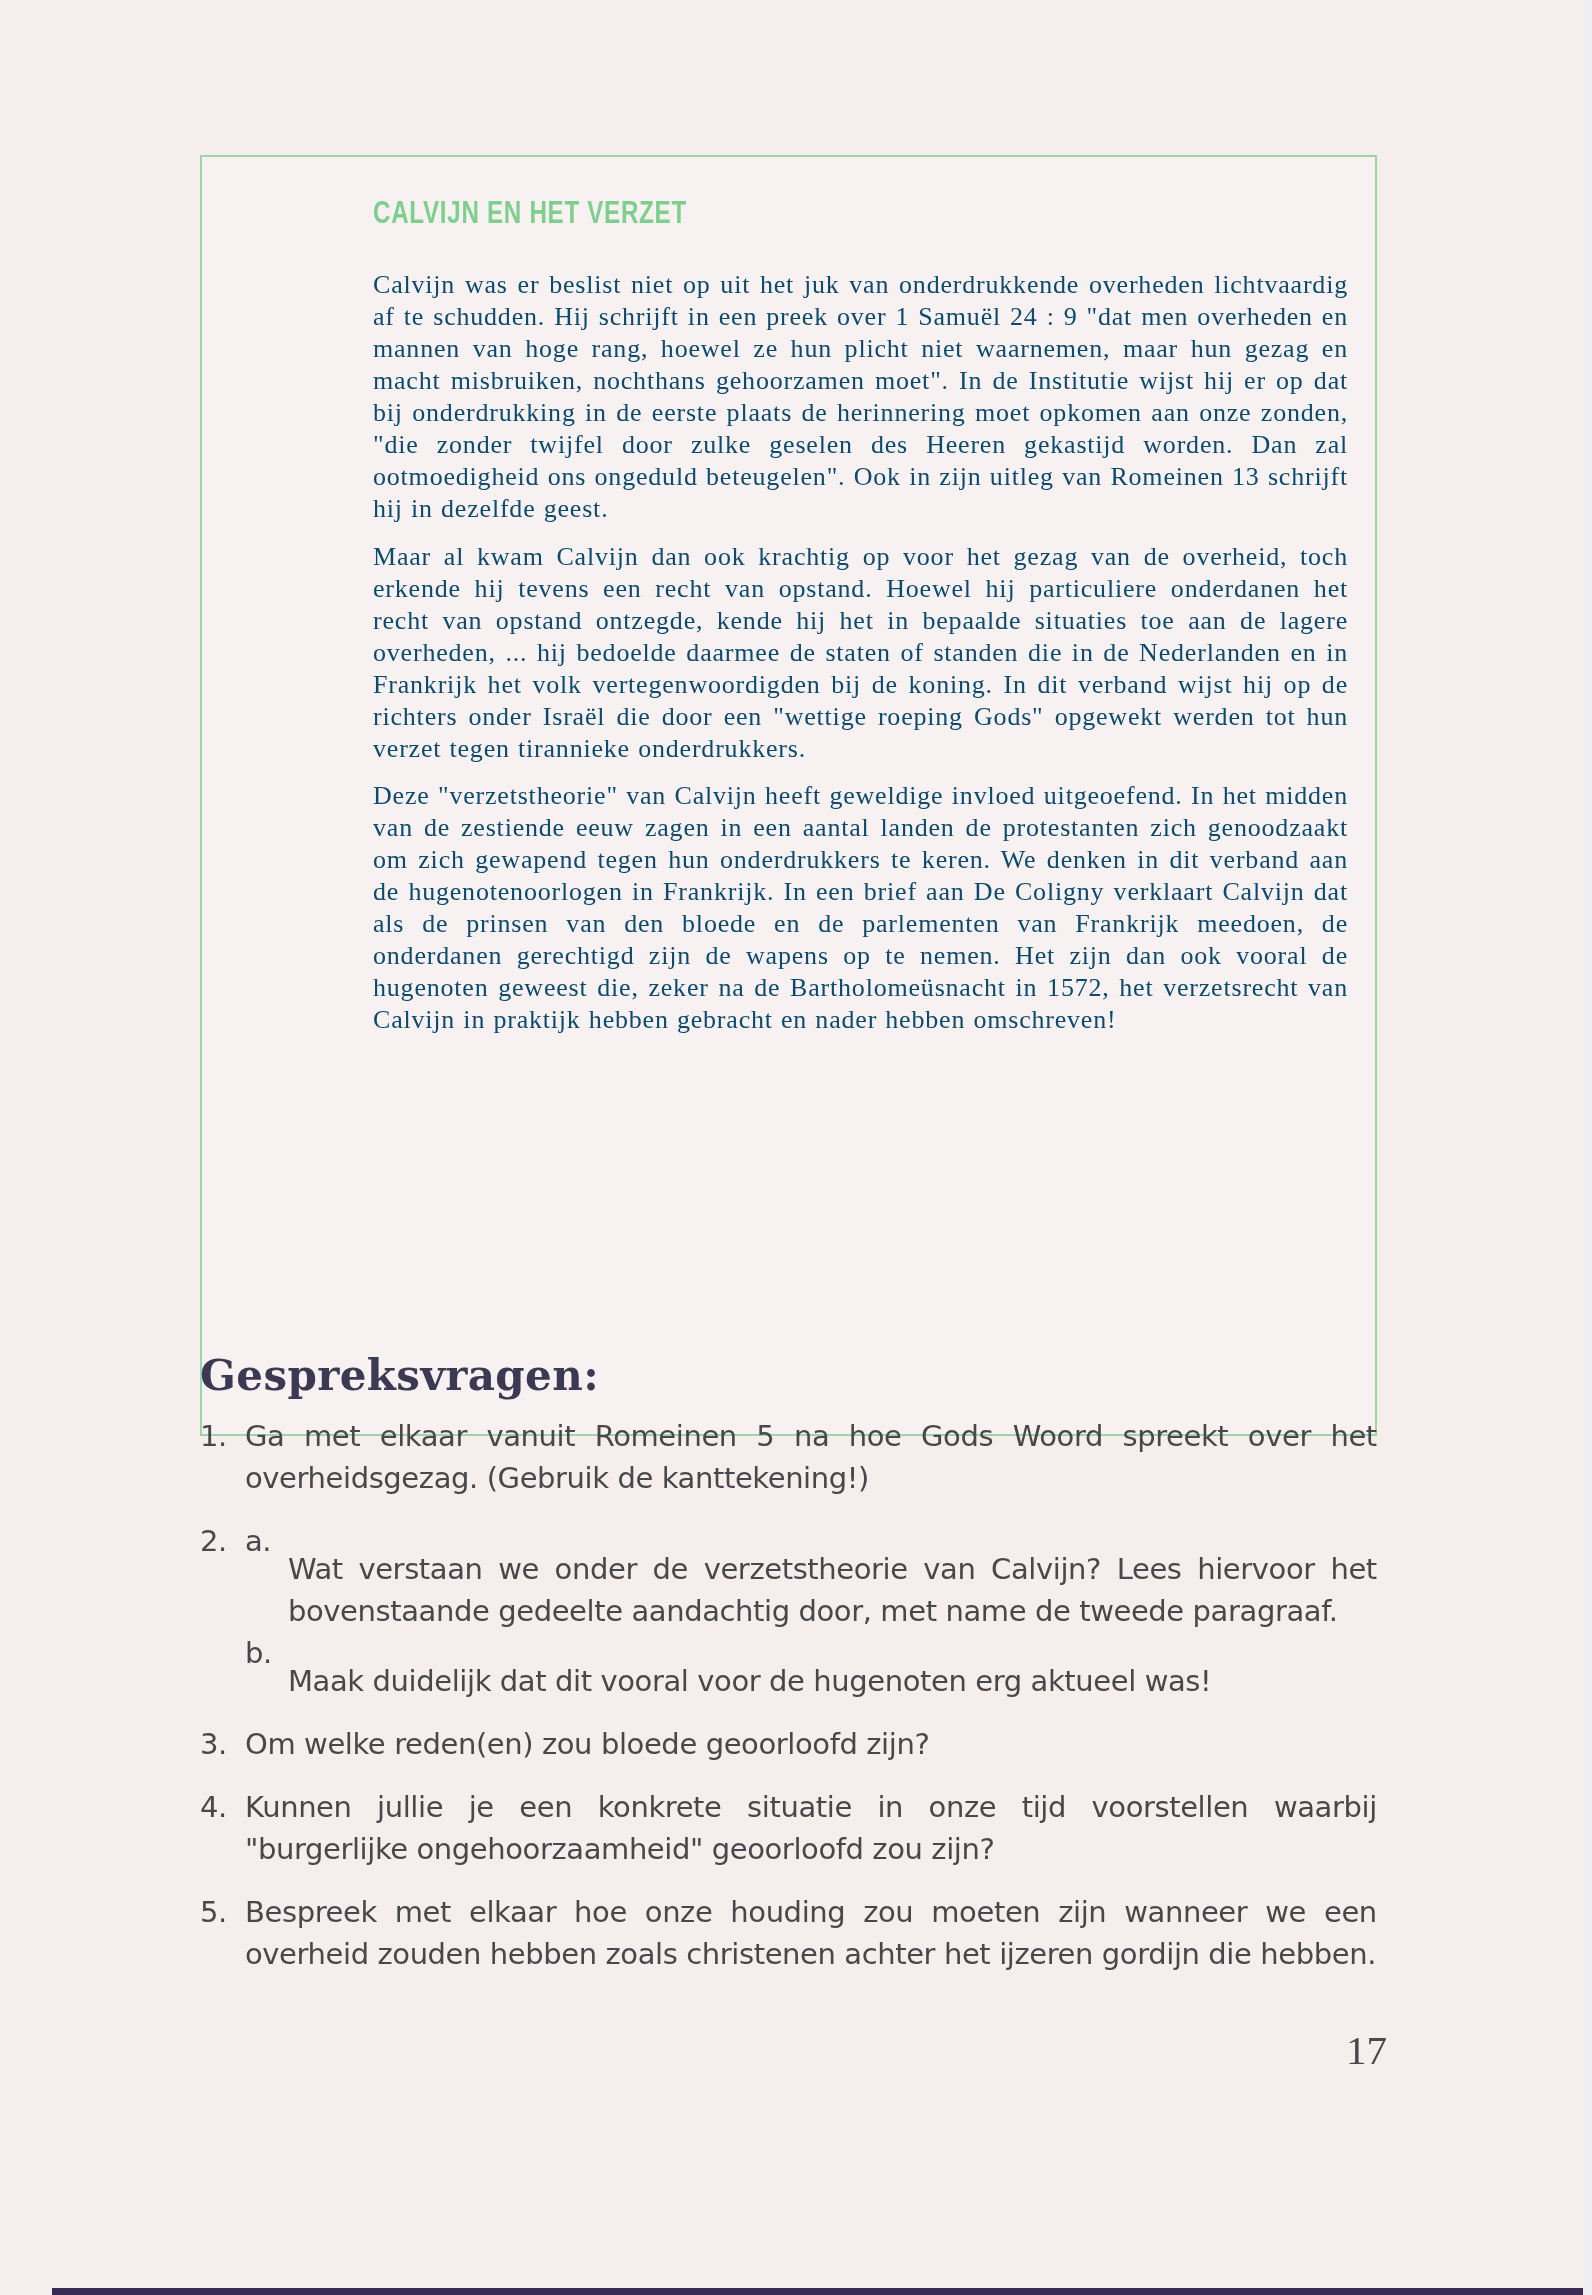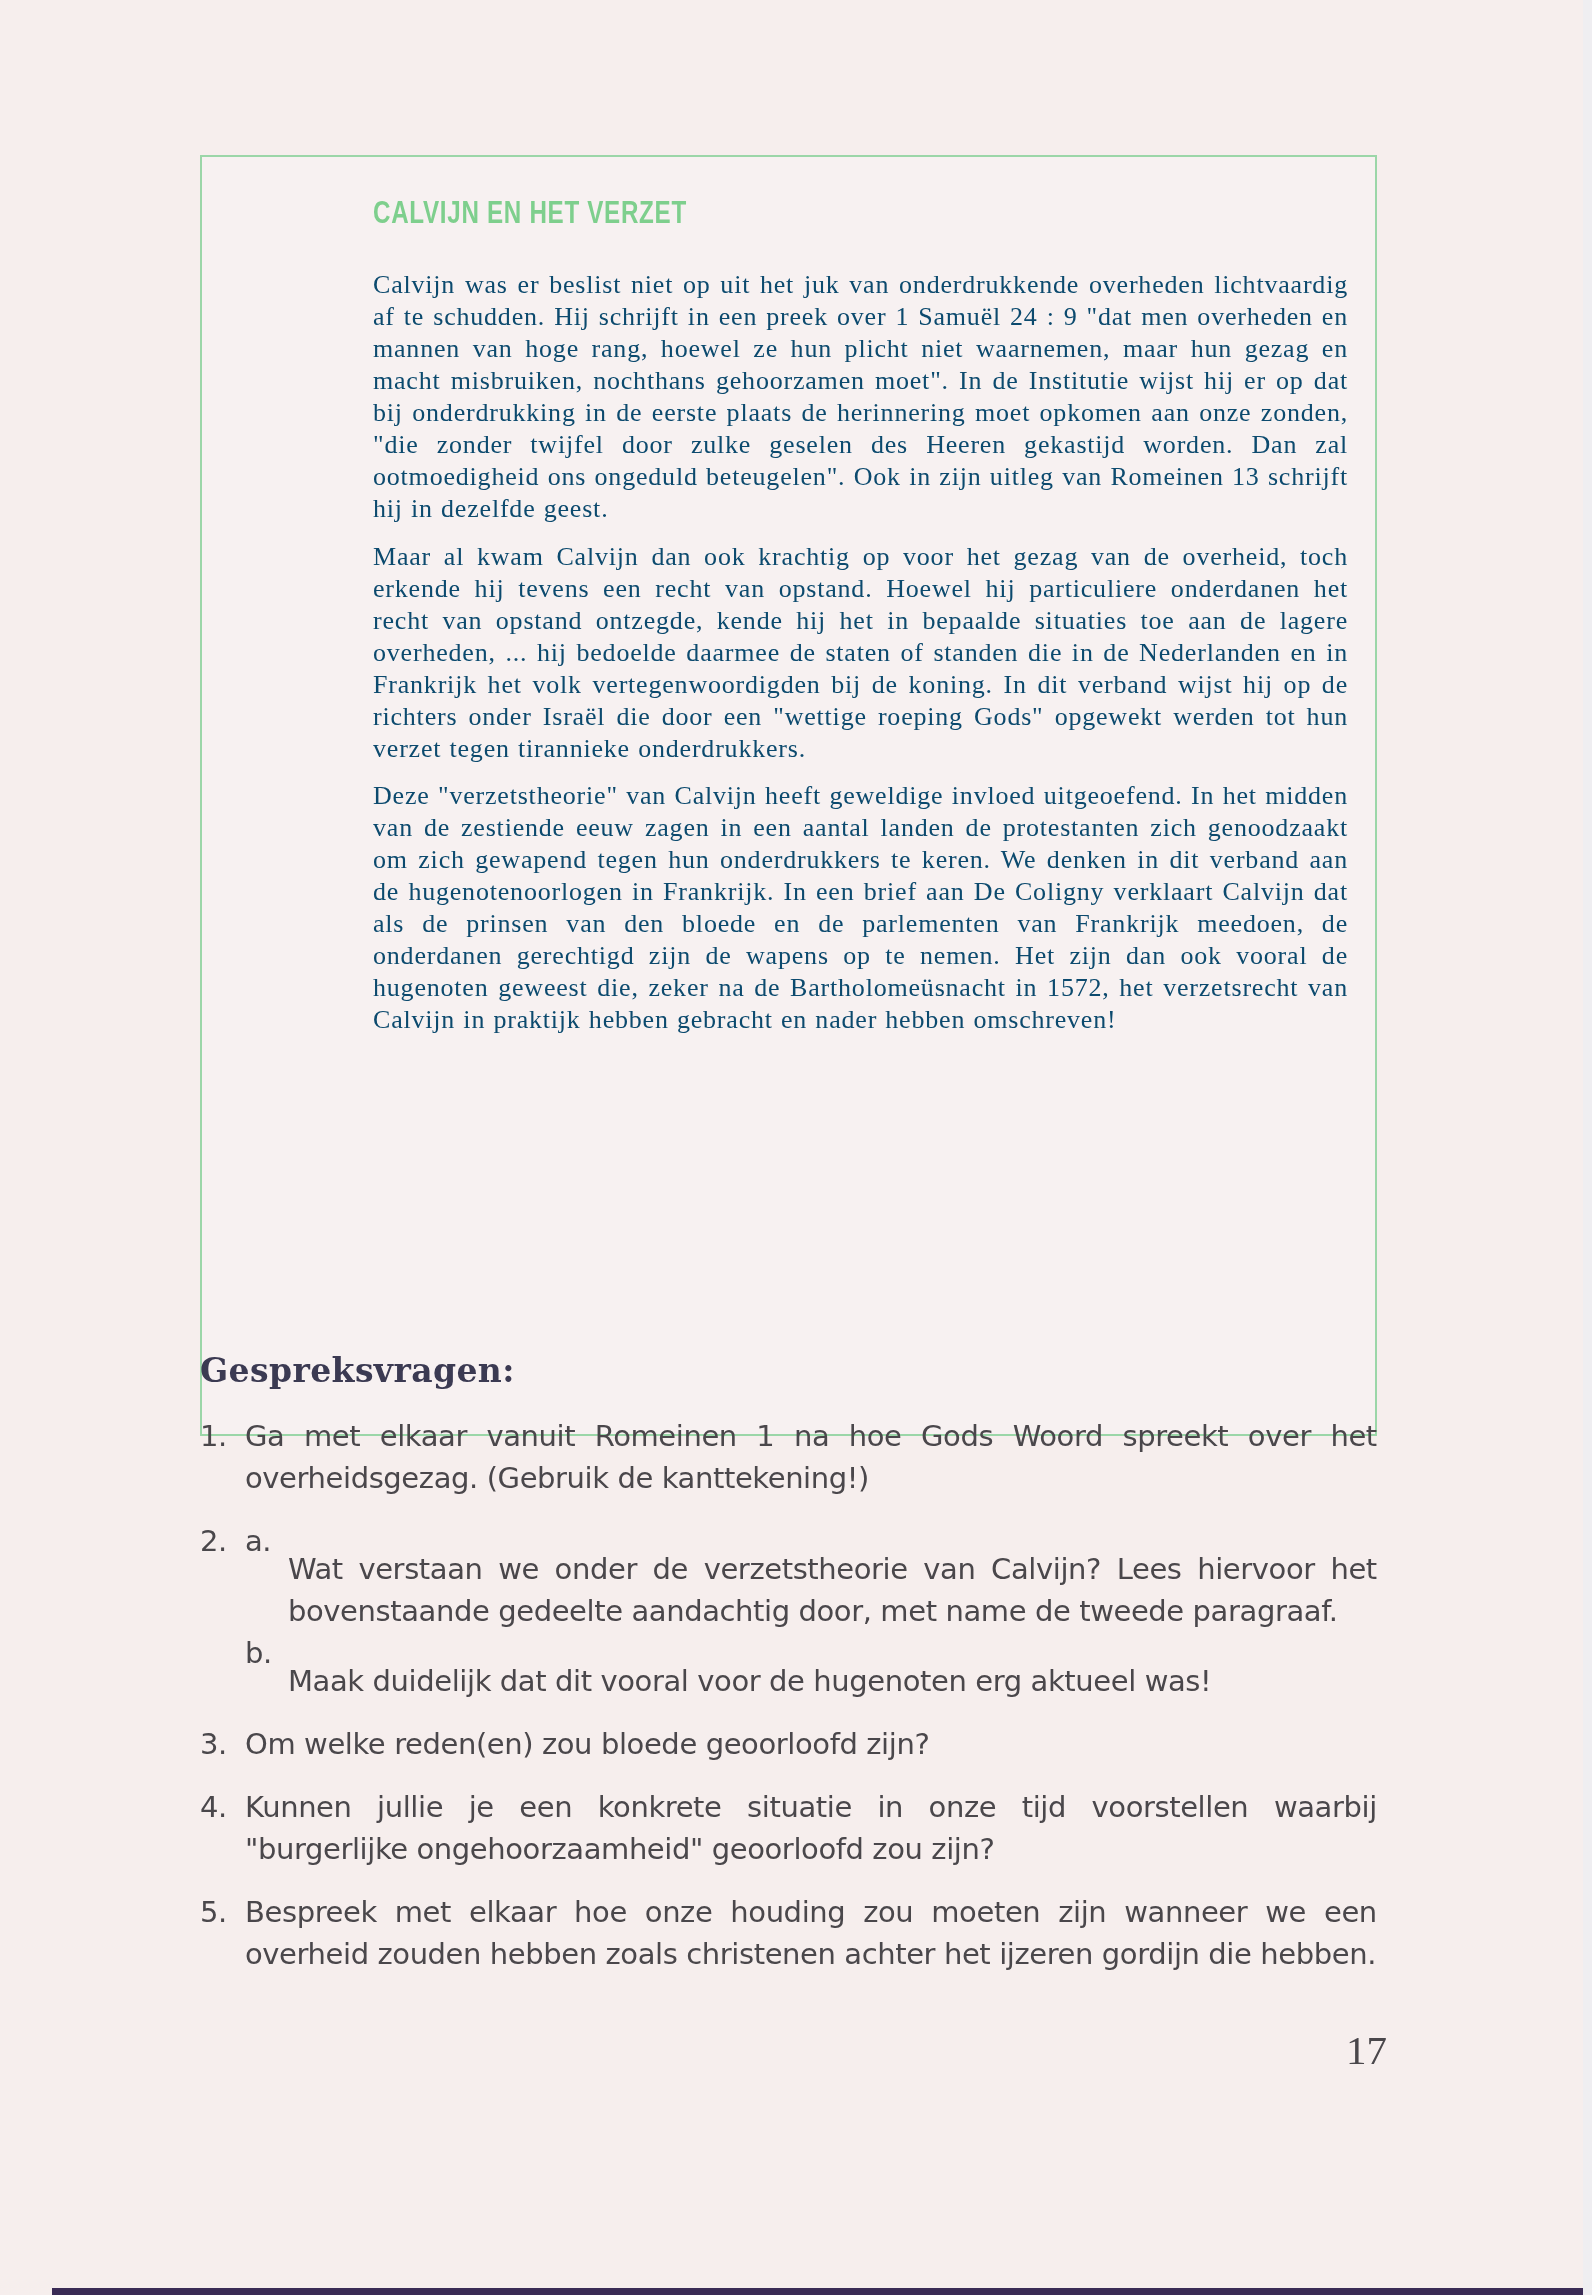--- a/index.html
+++ b/index.html
@@ -67,21 +67,21 @@
     letter-spacing: 0.8px;
     word-spacing: 0.9px;
   }
   .questions-heading {
     position: absolute;
     left: 200px;
     top: 1351px;
     margin: 0;
     font-family: "DejaVu Serif", "Liberation Serif", serif;
     font-weight: bold;
-    font-size: 33px;
+    font-size: 42px;
     color: #3b3a52;
     letter-spacing: 0.4px;
     text-align: center;
   }
   .questions {
     position: absolute;
     left: 200px;
     top: 1415px;
     width: 1182px;
     margin: 0;
@@ -142,21 +142,21 @@
     <p class="box-para" lang="nl">Maar al kwam Calvijn dan ook krachtig op voor het gezag van de overheid, toch erkende hij tevens een recht van opstand. Hoewel hij particuliere onderdanen het recht van opstand ontzegde, kende hij het in bepaalde situaties toe aan de lagere overheden, ... hij bedoelde daarmee de staten of standen die in de Nederlanden en in Frankrijk het volk vertegenwoordigden bij de koning. In dit verband wijst hij op de richters onder Israël die door een "wettige roeping Gods" opgewekt werden tot hun verzet tegen tirannieke onderdrukkers.</p>
     <p class="box-para" lang="nl">Deze "verzetstheorie" van Calvijn heeft geweldige invloed uitgeoefend. In het midden van de zestiende eeuw zagen in een aantal landen de protestanten zich genoodzaakt om zich gewapend tegen hun onderdrukkers te keren. We denken in dit verband aan de hugenotenoorlogen in Frankrijk. In een brief aan De Coligny verklaart Calvijn dat als de prinsen van den bloede en de parlementen van Frankrijk meedoen, de onderdanen gerechtigd zijn de wapens op te nemen. Het zijn dan ook vooral de hugenoten geweest die, zeker na de Bartholomeüsnacht in 1572, het verzetsrecht van Calvijn in praktijk hebben gebracht en nader hebben omschreven!</p>
   </div>
 </section>
 
 <h3 class="questions-heading" style="color: rgb(59, 58, 82);">Gespreksvragen:</h3>
 
 <ol class="questions">
   <li class="q-item">
     <span class="q-num">1.</span>
-    <span class="q-text">Ga met elkaar vanuit Romeinen 1 na hoe Gods Woord spreekt over het overheidsgezag. (Gebruik de kanttekening!)</span>
+    <span class="q-text">Ga met elkaar vanuit Romeinen 5 na hoe Gods Woord spreekt over het overheidsgezag. (Gebruik de kanttekening!)</span>
   </li>
   <li class="q-item">
     <span class="q-num">2.</span>
     <div class="q-text">
       <div class="q-sub">
         <span class="q-sub-letter">a.</span>
         <span class="q-sub-text">Wat verstaan we onder de verzetstheorie van Calvijn? Lees hiervoor het bovenstaande gedeelte aandachtig door, met name de tweede paragraaf.</span>
       </div>
       <div class="q-sub">
         <span class="q-sub-letter">b.</span>

